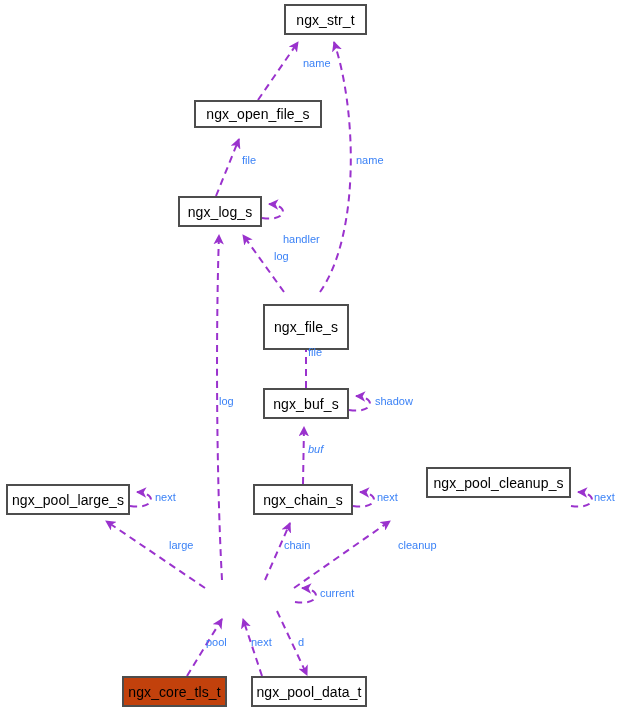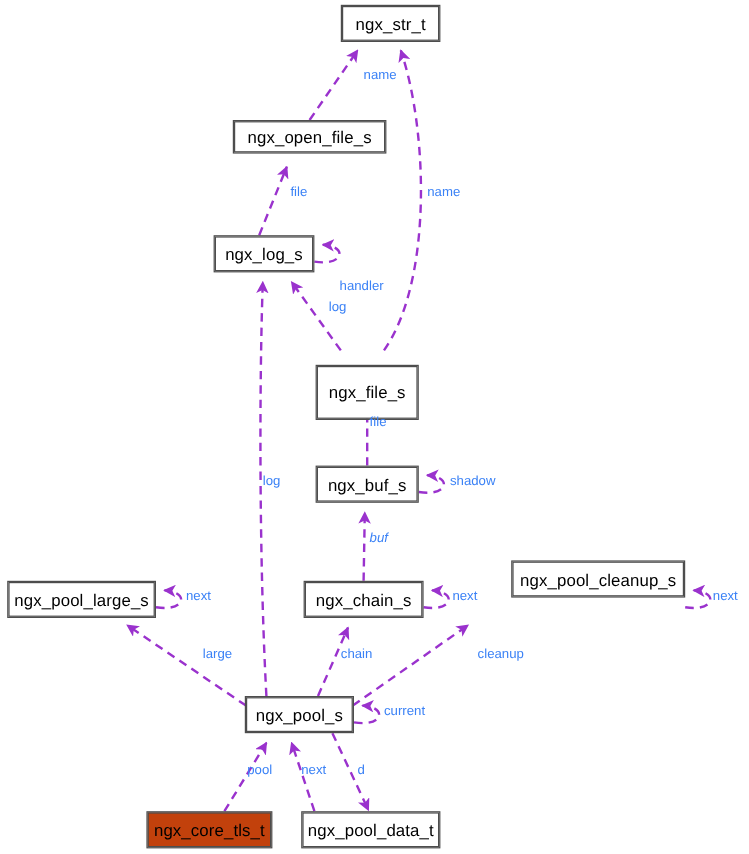--- a/index.html
+++ b/index.html
@@ -117,23 +117,20 @@
   </div>
   <div class="node" style="left:7px;top:485px;width:122px;height:29px;">
     <span>ngx_pool_large_s</span>
   </div>
   <div class="node" style="left:254px;top:485px;width:98px;height:29px;">
     <span>ngx_chain_s</span>
   </div>
   <div class="node" style="left:427px;top:468px;width:143px;height:29px;">
     <span>ngx_pool_cleanup_s</span>
   </div>
-  <div class="node" style="left:205px;top:581px;width:89px;height:29px;">
-    <span>ngx_pool_s</span>
-  </div>
   <div class="node highlight" style="left:123px;top:677px;width:103px;height:29px;">
     <span>ngx_core_tls_t</span>
   </div>
   <div class="node" style="left:252px;top:677px;width:114px;height:29px;">
     <span>ngx_pool_data_t</span>
   </div>
 
   <div class="edge-label" style="left:303px;top:58px;">name</div>
   <div class="edge-label" style="left:356px;top:155px;">name</div>
   <div class="edge-label" style="left:242px;top:155px;">file</div>

